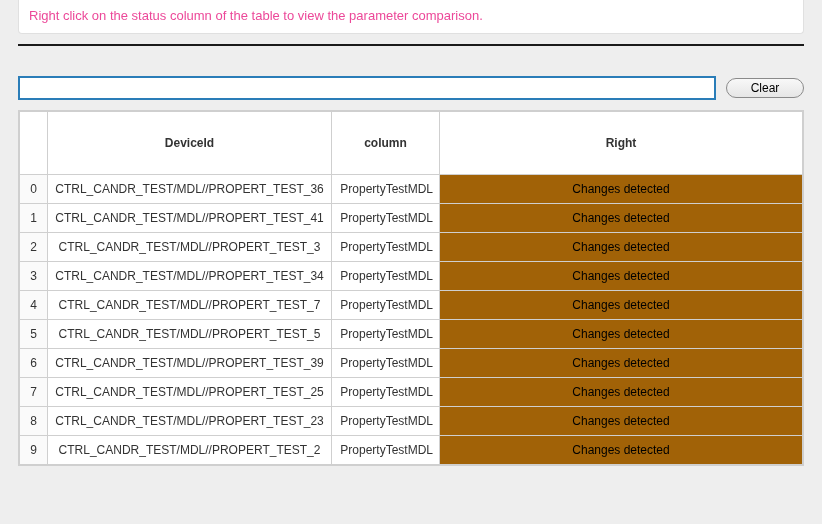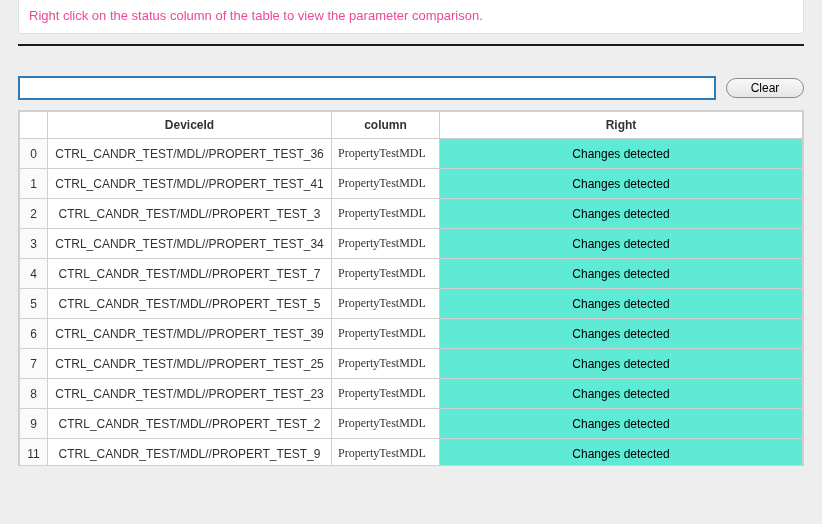--- a/index.html
+++ b/index.html
@@ -71,21 +71,21 @@
     width: 100%;
     table-layout: fixed;
   }
   thead th {
     position: sticky;
     top: 0;
     background: #ffffff;
     border: 1px solid #cfcfcf;
     font-weight: 700;
     font-size: 12px;
-    padding: 6px 4px;
+    padding: 24px 4px;
     text-align: center;
     z-index: 2;
   }
   tbody td, tbody th.rowhdr {
     border: 1px solid #cfcfcf;
     padding: 7px 6px;
     font-size: 12px;
     vertical-align: middle;
     white-space: nowrap;
     overflow: hidden;
@@ -95,23 +95,23 @@
     background: #fafafa;
     text-align: center;
     font-weight: 400;
     width: 28px;
   }
   .col-idx { width: 28px; }
   .col-dev { width: 284px; text-align:left; }
   .col-cls { width: 108px; text-align:left; }
   .col-stat { text-align:center; }
   td.dev { text-align:center; }
-  td.cls { text-align:left;font-family:Liberation Serif, serif; }
+  td.cls { text-align:right; }
   td.stat {
-    background: #5eead4;
+    background: #a16207;
     color: #000;
     text-align: center;
   }
   
   .table-scroll::-webkit-scrollbar { width: 14px; }
   .table-scroll::-webkit-scrollbar-track { background:#f0f0f0; }
   .table-scroll::-webkit-scrollbar-thumb { background:#c2c2c2; border:1px solid #a8a8a8; }
   .table-scroll::-webkit-scrollbar-button {
     background:#e4e4e4; height:14px; border:1px solid #b0b0b0;
   }

